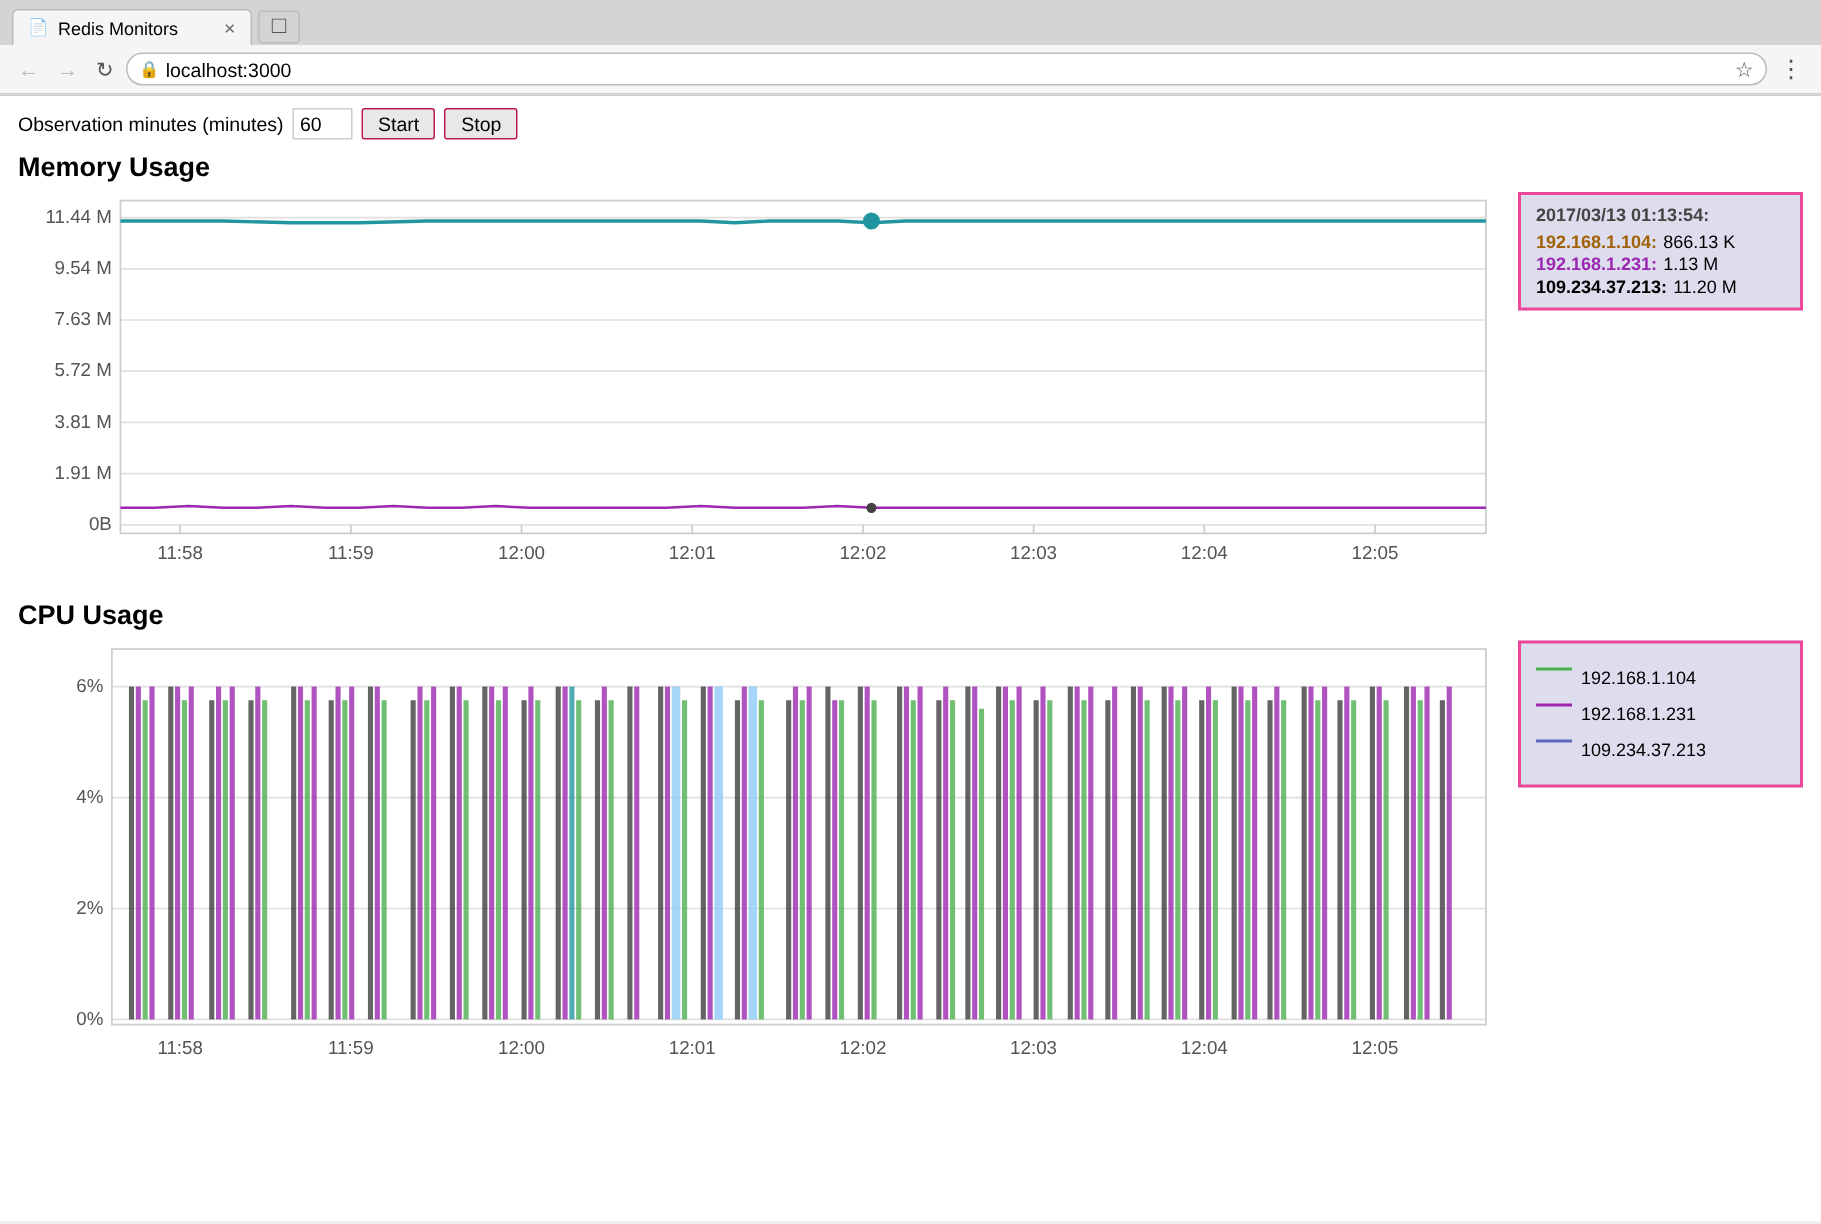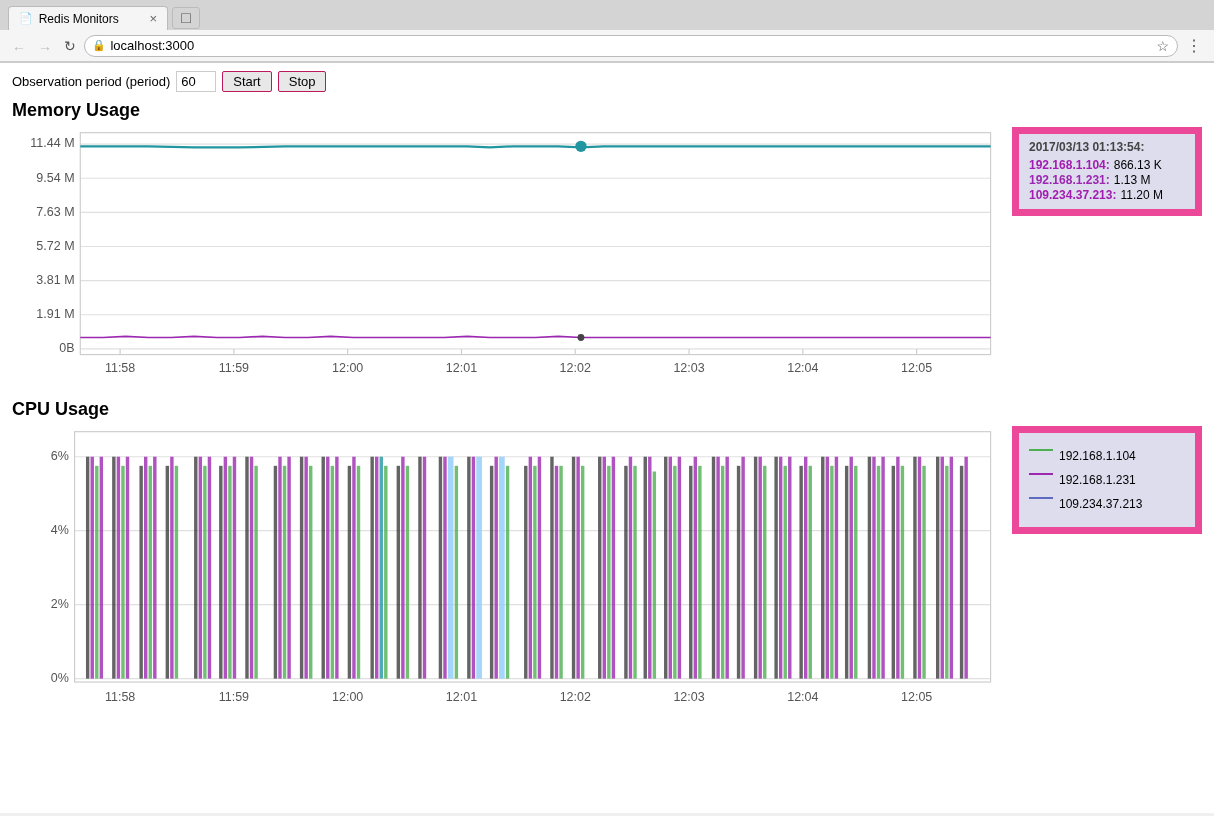--- a/index.html
+++ b/index.html
@@ -141,21 +141,21 @@
       align-items: flex-start;
       gap: 10px;
     }
     .chart-area {
       flex: 1;
       position: relative;
     }
     .chart-legend-box {
       min-width: 190px;
       background: #dde;
-      border: 7px solid #ec4899;
+      border: 2px solid #ec4899;
       padding: 6px 10px;
       font-size: 12px;
     }
 
     
     .chart-svg {
       display: block;
       width: 100%;
     }
 
@@ -207,21 +207,21 @@
       <input class="address-input" type="text" value="localhost:3000" style="">
       <span class="address-star">☆</span>
     </div>
     <button class="menu-btn">⋮</button>
   </div>
 </div>
 
 <div class="page-content">
 
   <div class="controls">
-    <label>Observation period (period)</label>
+    <label>Observation minutes (minutes)</label>
     <input type="text" class="controls-input" value="60" style="">
     <button class="btn-start">Start</button>
     <button class="btn-stop">Stop</button>
   </div>
 
   <div class="chart-section">
     <div class="chart-title">Memory Usage</div>
     <div class="chart-wrapper">
       <div class="chart-area">
         <svg class="chart-svg" viewBox="0 0 870 230">
@@ -268,29 +268,29 @@
           <line x1="495" y1="195" x2="495" y2="200" stroke="#ccc" stroke-width="1"></line>
           <line x1="595" y1="195" x2="595" y2="200" stroke="#ccc" stroke-width="1"></line>
           <line x1="695" y1="195" x2="695" y2="200" stroke="#ccc" stroke-width="1"></line>
           <line x1="795" y1="195" x2="795" y2="200" stroke="#ccc" stroke-width="1"></line>
         </svg>
       </div>
 
       <div class="chart-legend-box">
         <div class="tooltip-timestamp">2017/03/13 01:13:54:</div>
         <div class="tooltip-row">
-          <span class="tooltip-ip" style="color:#a21caf;">192.168.1.104:</span>
+          <span class="tooltip-ip" style="color:#a16207;">192.168.1.104:</span>
           <span class="tooltip-val">866.13 K</span>
         </div>
         <div class="tooltip-row">
           <span class="tooltip-ip" style="color:#9c27b0;">192.168.1.231:</span>
           <span class="tooltip-val">1.13 M</span>
         </div>
         <div class="tooltip-row">
-          <span class="tooltip-ip" style="color:#a21caf;">109.234.37.213:</span>
+          <span class="tooltip-ip" style="color:#000000;">109.234.37.213:</span>
           <span class="tooltip-val">11.20 M</span>
         </div>
       </div>
     </div>
   </div>
 
   <div class="chart-section">
     <div class="chart-title">CPU Usage</div>
     <div class="chart-wrapper">
       <div class="chart-area">

